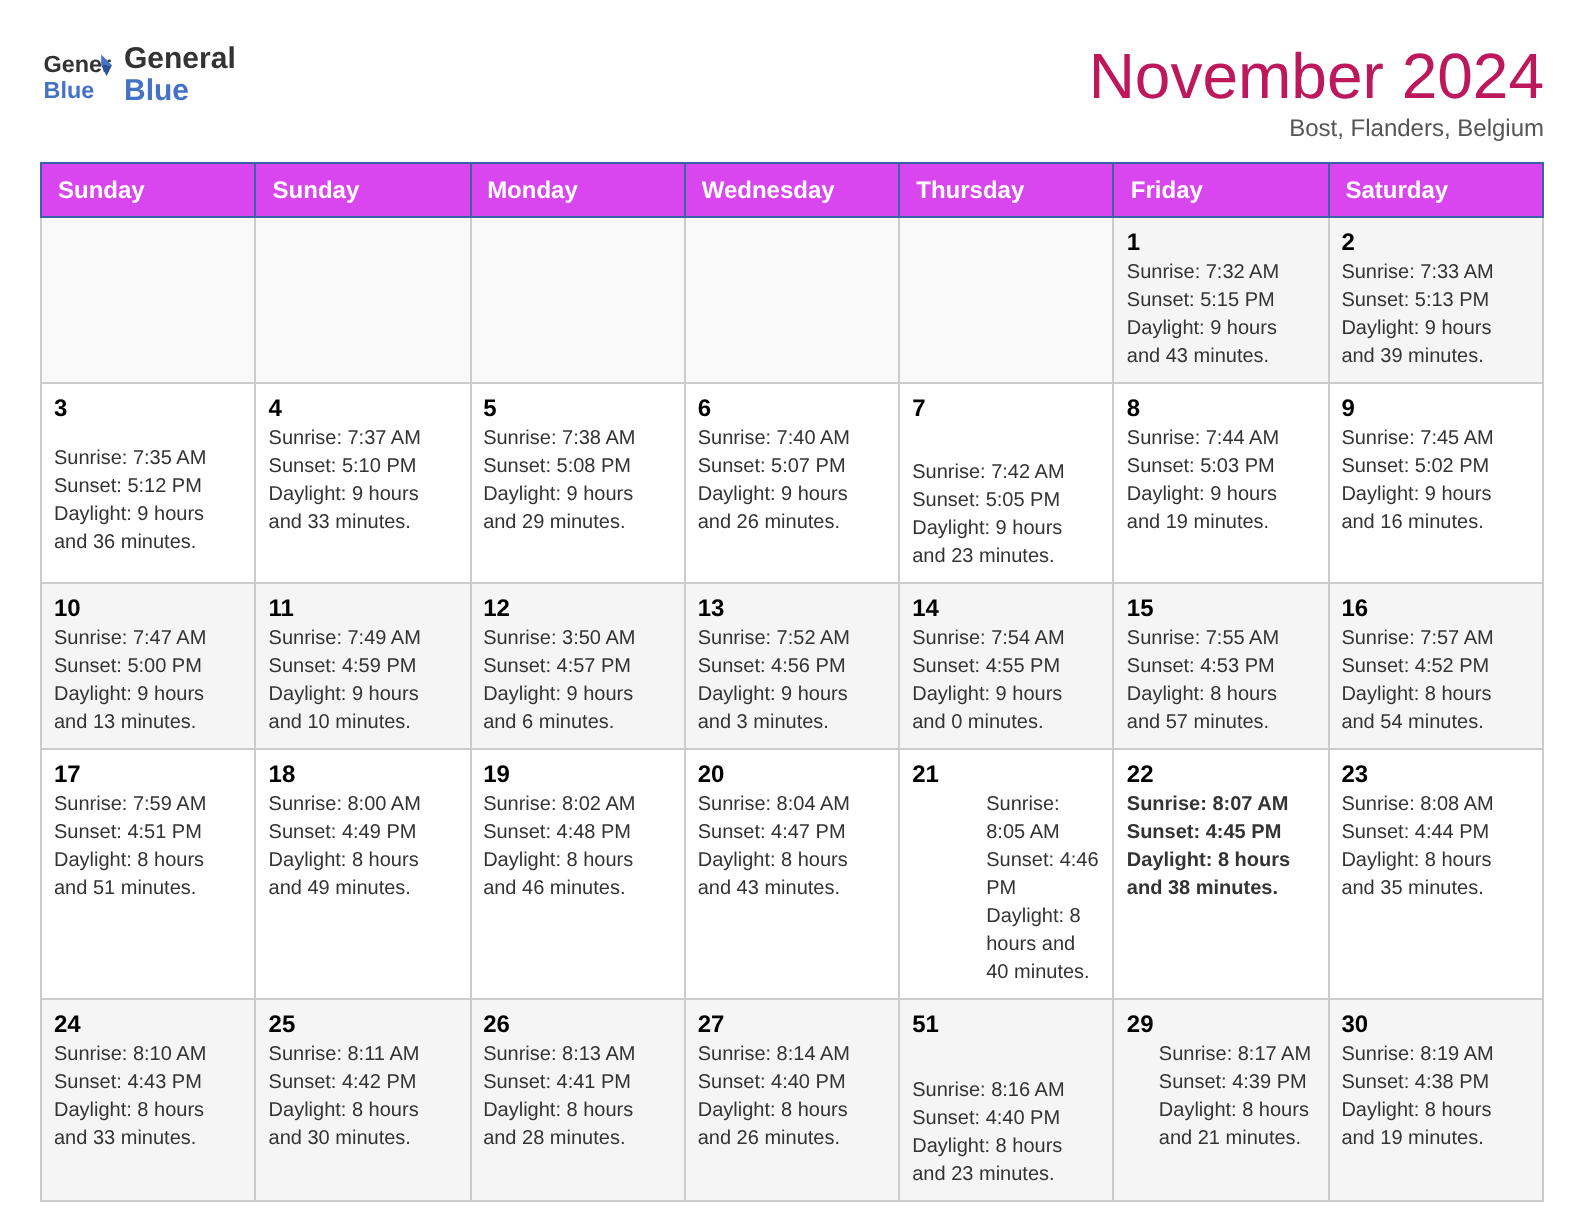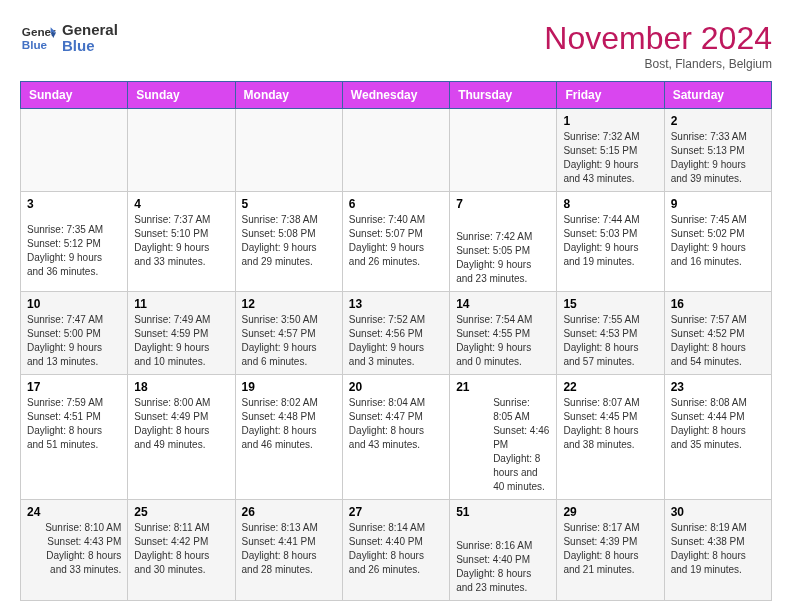--- a/index.html
+++ b/index.html
@@ -248,35 +248,35 @@
 Daylight: 8 hours and 43 minutes.</div>
         </td>
         <td>
           <span class="day-number">21</span>
           <div class="day-info" style="white-space: pre-line; margin-left: 37px;">Sunrise: 8:05 AM
 Sunset: 4:46 PM
 Daylight: 8 hours and 40 minutes.</div>
         </td>
         <td>
           <span class="day-number">22</span>
-          <div class="day-info" style="white-space: pre-line;">Sunrise: 8:07 AM
+          <div class="day-info" style="white-space: pre-line; font-weight: bold;">Sunrise: 8:07 AM
 Sunset: 4:45 PM
 Daylight: 8 hours and 38 minutes.</div>
         </td>
         <td>
           <span class="day-number">23</span>
           <div class="day-info" style="white-space: pre-line;">Sunrise: 8:08 AM
 Sunset: 4:44 PM
 Daylight: 8 hours and 35 minutes.</div>
         </td>
       </tr>
       <tr>
         <td>
           <span class="day-number">24</span>
-          <div class="day-info" style="white-space: pre-line; text-align: right;">Sunrise: 8:10 AM
+          <div class="day-info" style="white-space: pre-line;">Sunrise: 8:10 AM
 Sunset: 4:43 PM
 Daylight: 8 hours and 33 minutes.</div>
         </td>
         <td>
           <span class="day-number">25</span>
           <div class="day-info" style="white-space: pre-line;">Sunrise: 8:11 AM
 Sunset: 4:42 PM
 Daylight: 8 hours and 30 minutes.</div>
         </td>
         <td>
@@ -292,21 +292,21 @@
 Daylight: 8 hours and 26 minutes.</div>
         </td>
         <td>
           <span class="day-number">51</span>
           <div class="day-info" style="white-space: pre-line; margin-top: 20px;">Sunrise: 8:16 AM
 Sunset: 4:40 PM
 Daylight: 8 hours and 23 minutes.</div>
         </td>
         <td>
           <span class="day-number">29</span>
-          <div class="day-info" style="white-space: pre-line;">Sunrise: 8:17 AM
+          <div class="day-info" style="white-space: pre-line; margin-left: 16px;">Sunrise: 8:17 AM
 Sunset: 4:39 PM
 Daylight: 8 hours and 21 minutes.</div>
         </td>
         <td>
           <span class="day-number">30</span>
           <div class="day-info" style="white-space: pre-line;">Sunrise: 8:19 AM
 Sunset: 4:38 PM
 Daylight: 8 hours and 19 minutes.</div>
         </td>
       </tr>

